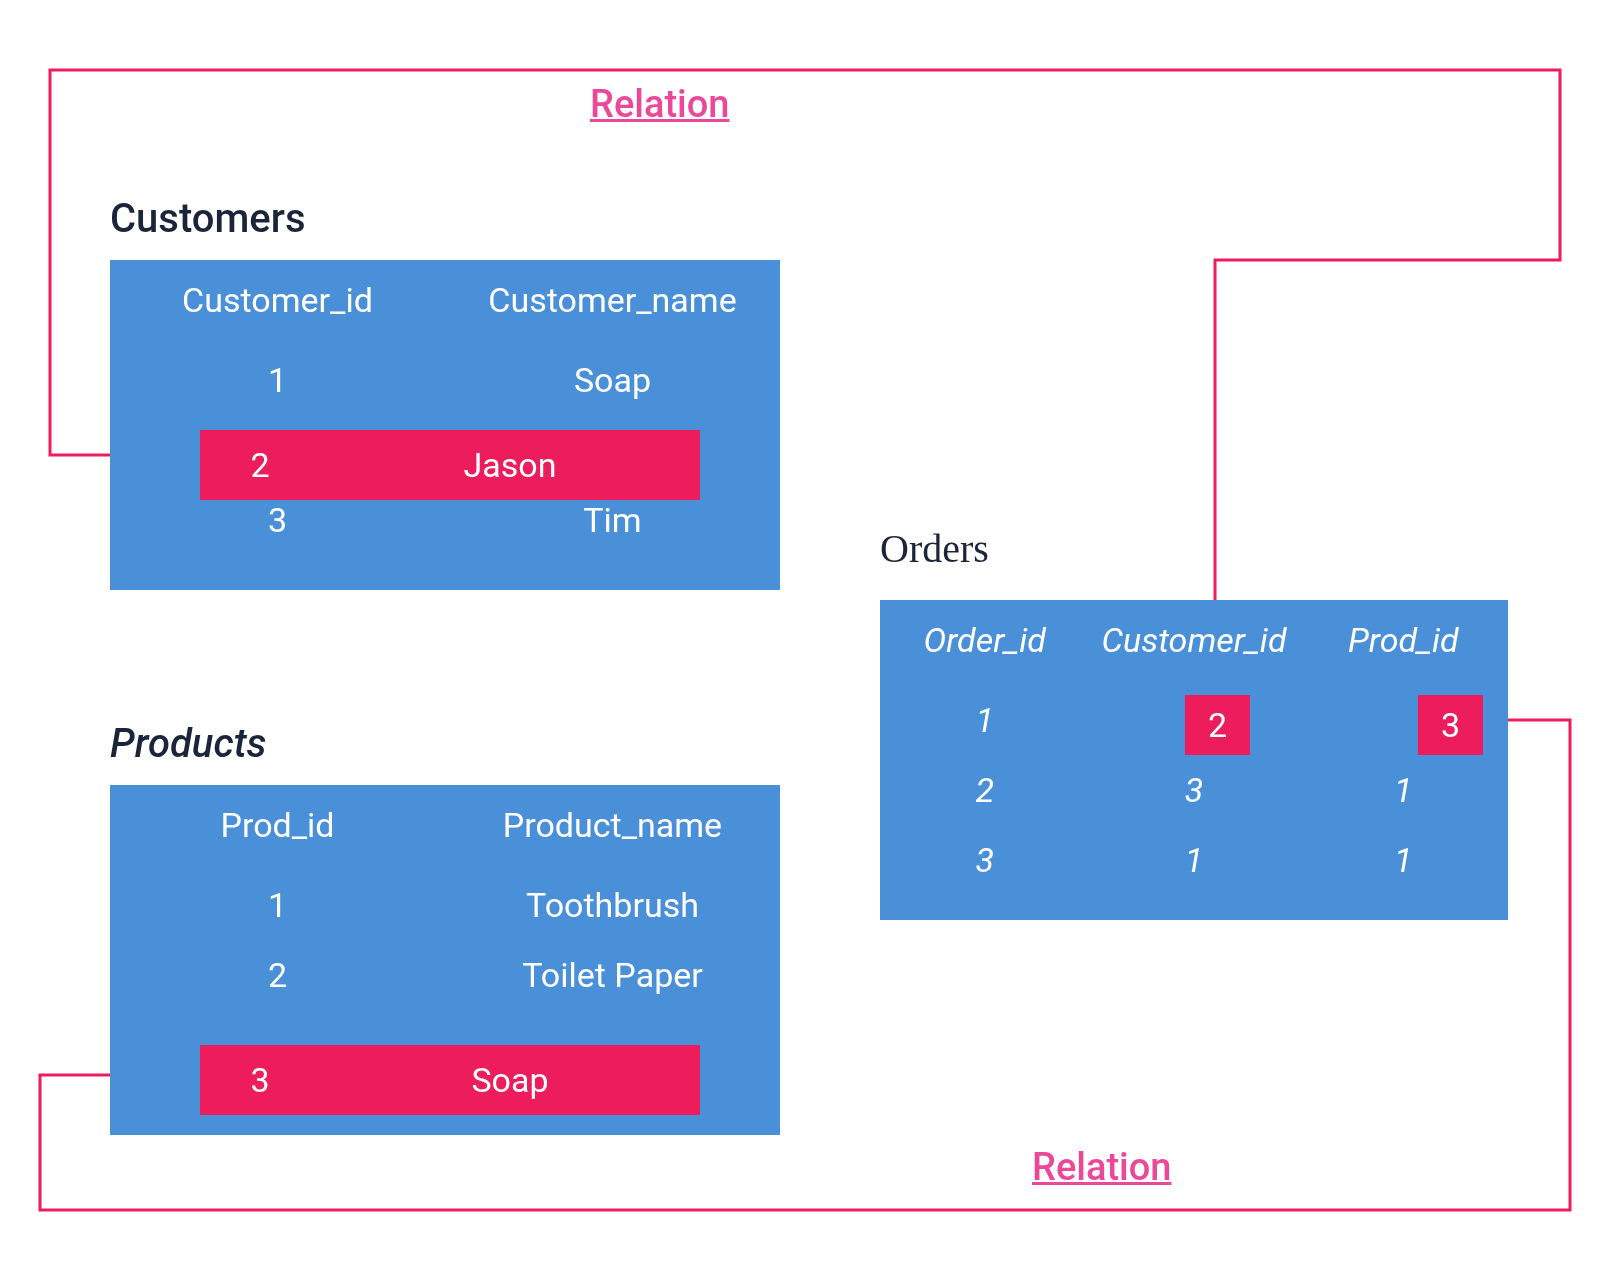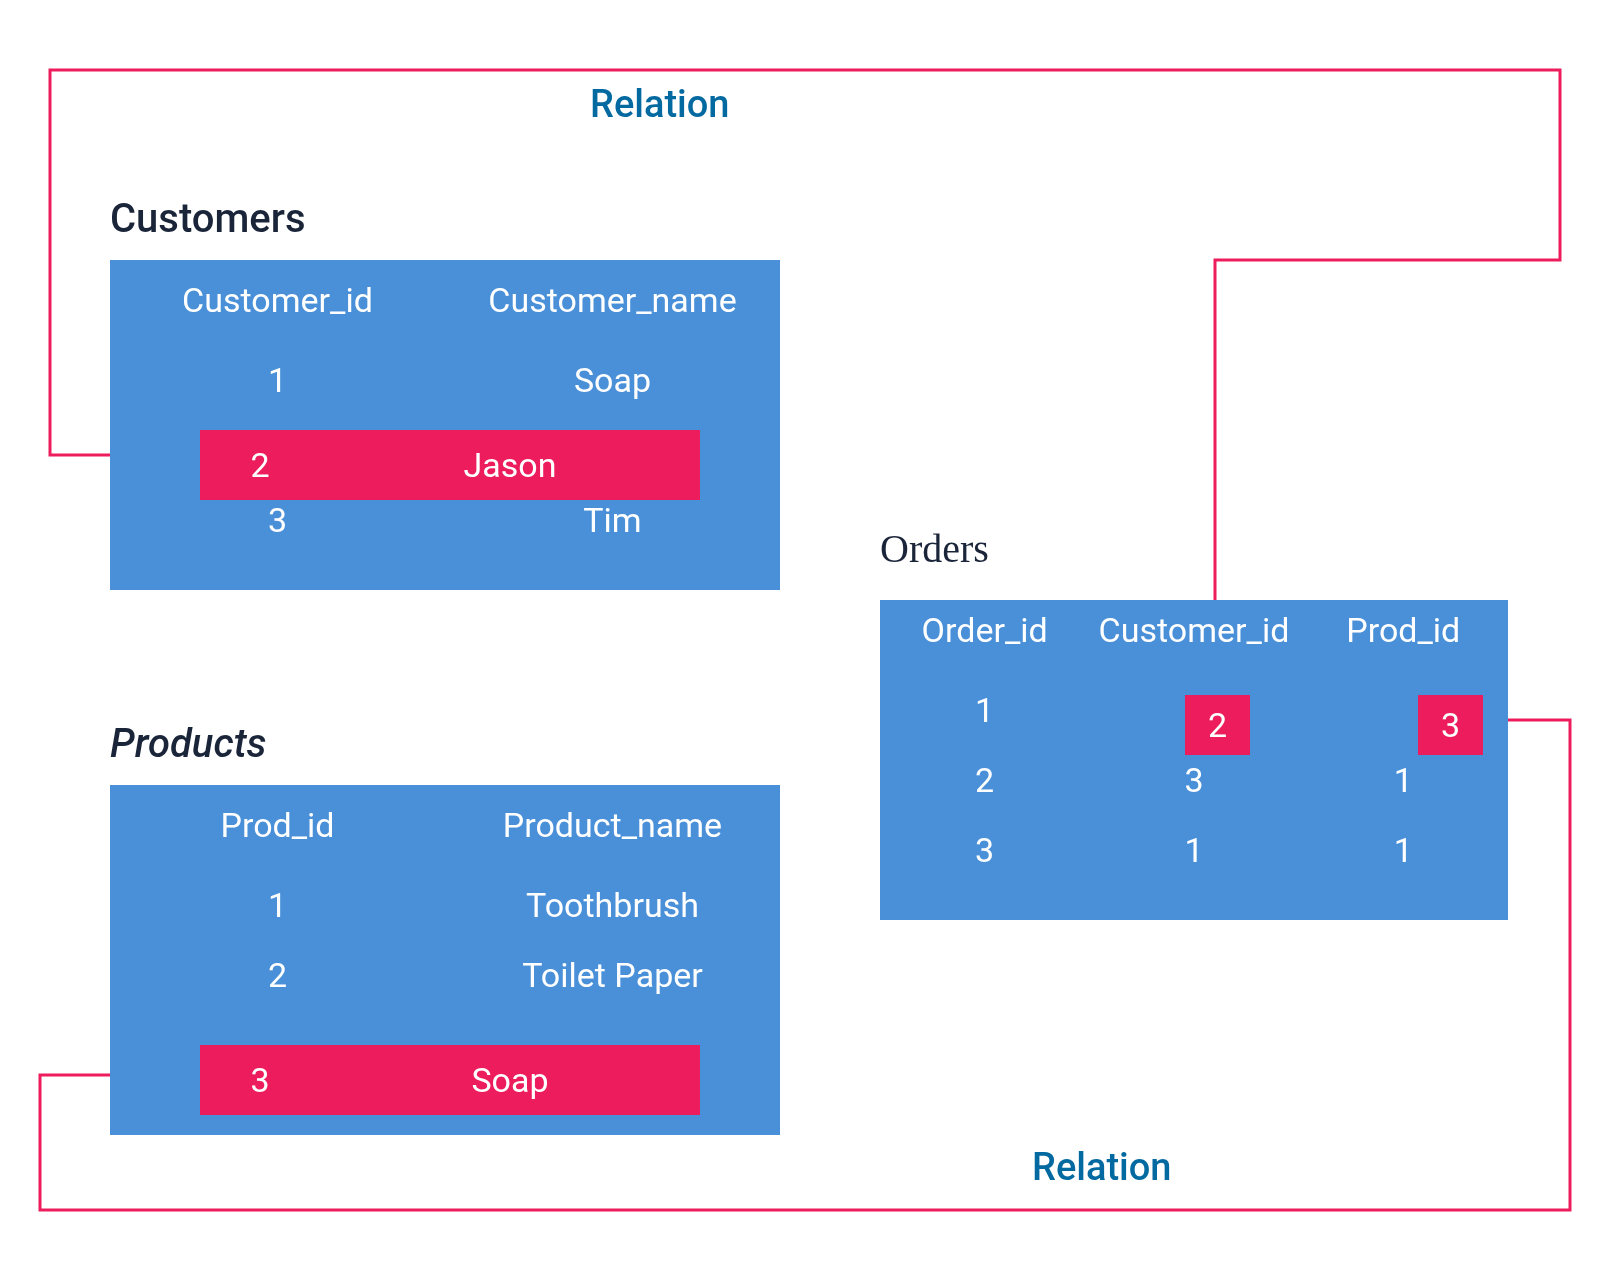--- a/index.html
+++ b/index.html
@@ -17,23 +17,24 @@
     height: 100%;
   }
   svg.lines {
     position: absolute;
     top: 0; left: 0;
     width: 1600px; height: 1280px;
     pointer-events: none;
   }
   .relation-label {
     position: absolute;
-    color: #0369a1;
+    color: #ec4899;
     font-size: 38px;
     font-weight: 500;
+    text-decoration: underline;
   }
   .table-title {
     position: absolute;
     color: #1b253a;
     font-size: 40px;
     font-weight: 500;
     width: 100%;
   }
   .table {
     position: absolute;
@@ -138,21 +139,21 @@
   </div>
 
   <div class="highlight-row" style="left:200px; top:1045px; width:500px;">
     <div class="cell" style="flex:0 0 120px;">3</div>
     <div class="cell">Soap</div>
   </div>
 
   <div style="position:absolute; left:880px; top:525px; width:680px;">
     <div class="table-title" style="position:relative;font-family:Liberation Serif, serif;">Orders</div>
   </div>
-  <div class="table" style="left:880px; top:600px; width:628px; height:320px; padding-top:10px;">
+  <div class="table" style="left:880px; top:600px; width:628px; height:320px; padding-top:20px;font-style:italic;">
     <div class="table-row header">
       <div class="cell">Order_id</div>
       <div class="cell">Customer_id</div>
       <div class="cell">Prod_id</div>
     </div>
     <div class="table-row">
       <div class="cell">1</div>
       <div class="cell"></div>
       <div class="cell"></div>
     </div>

